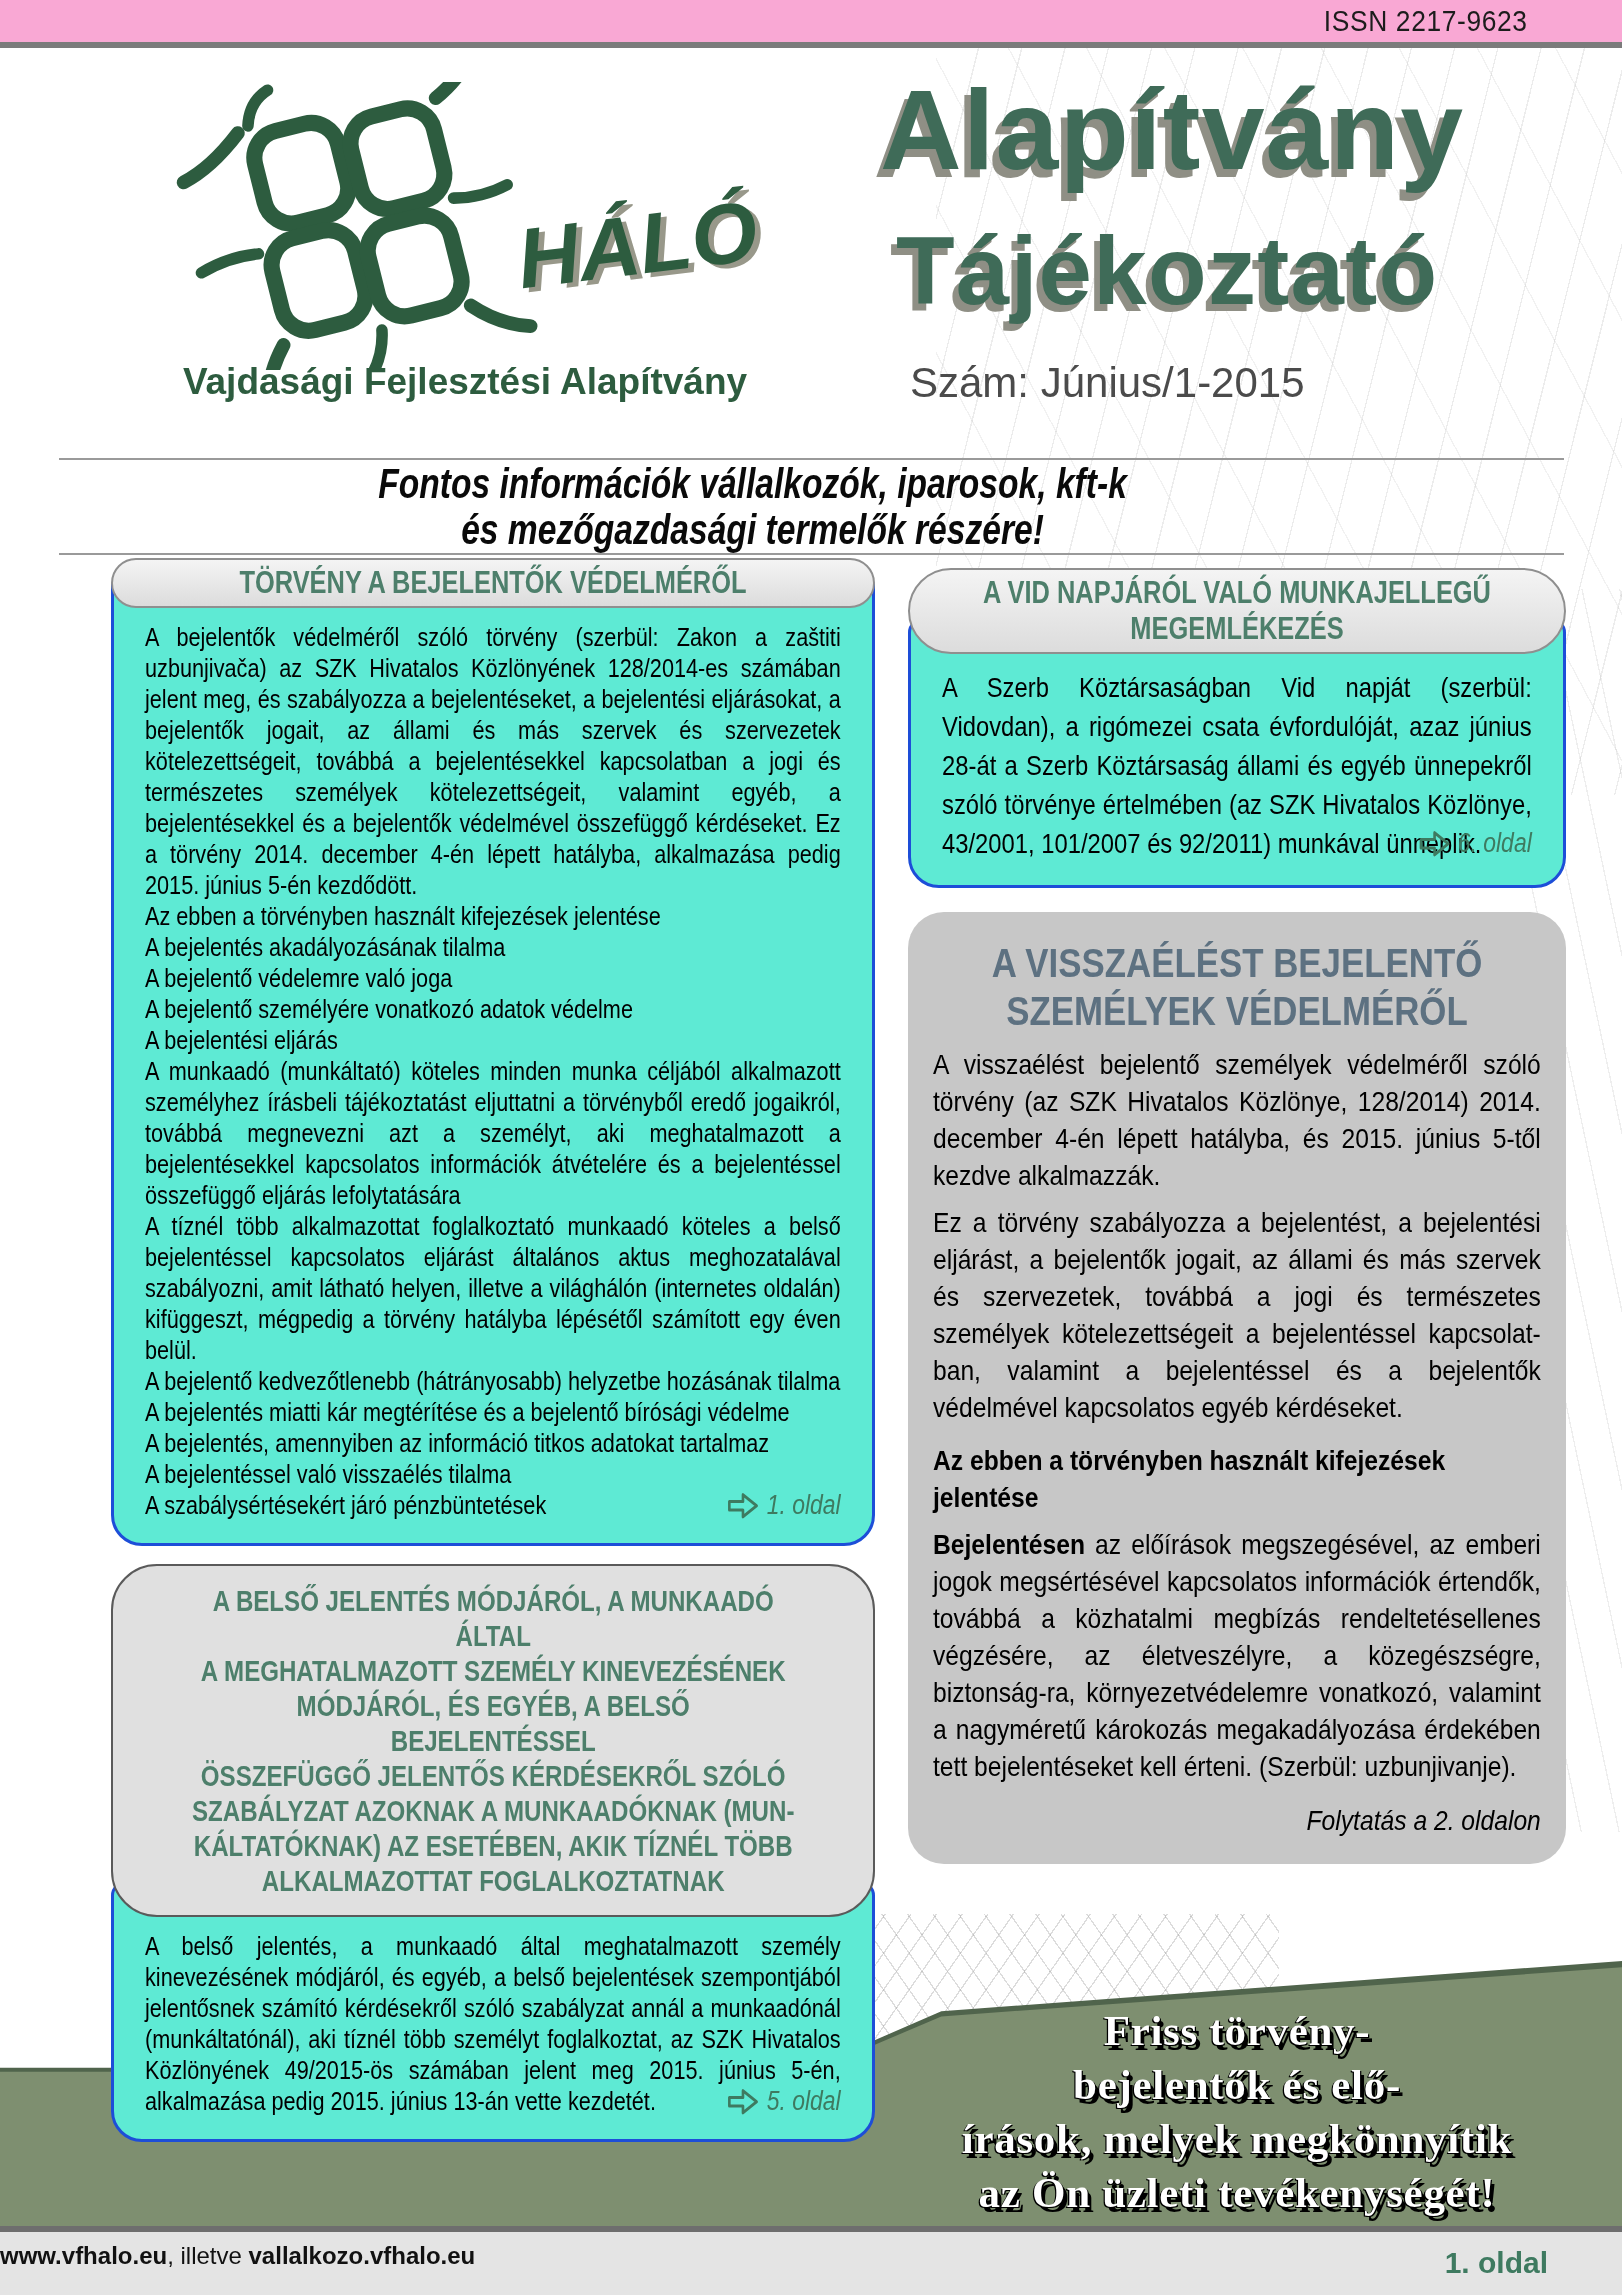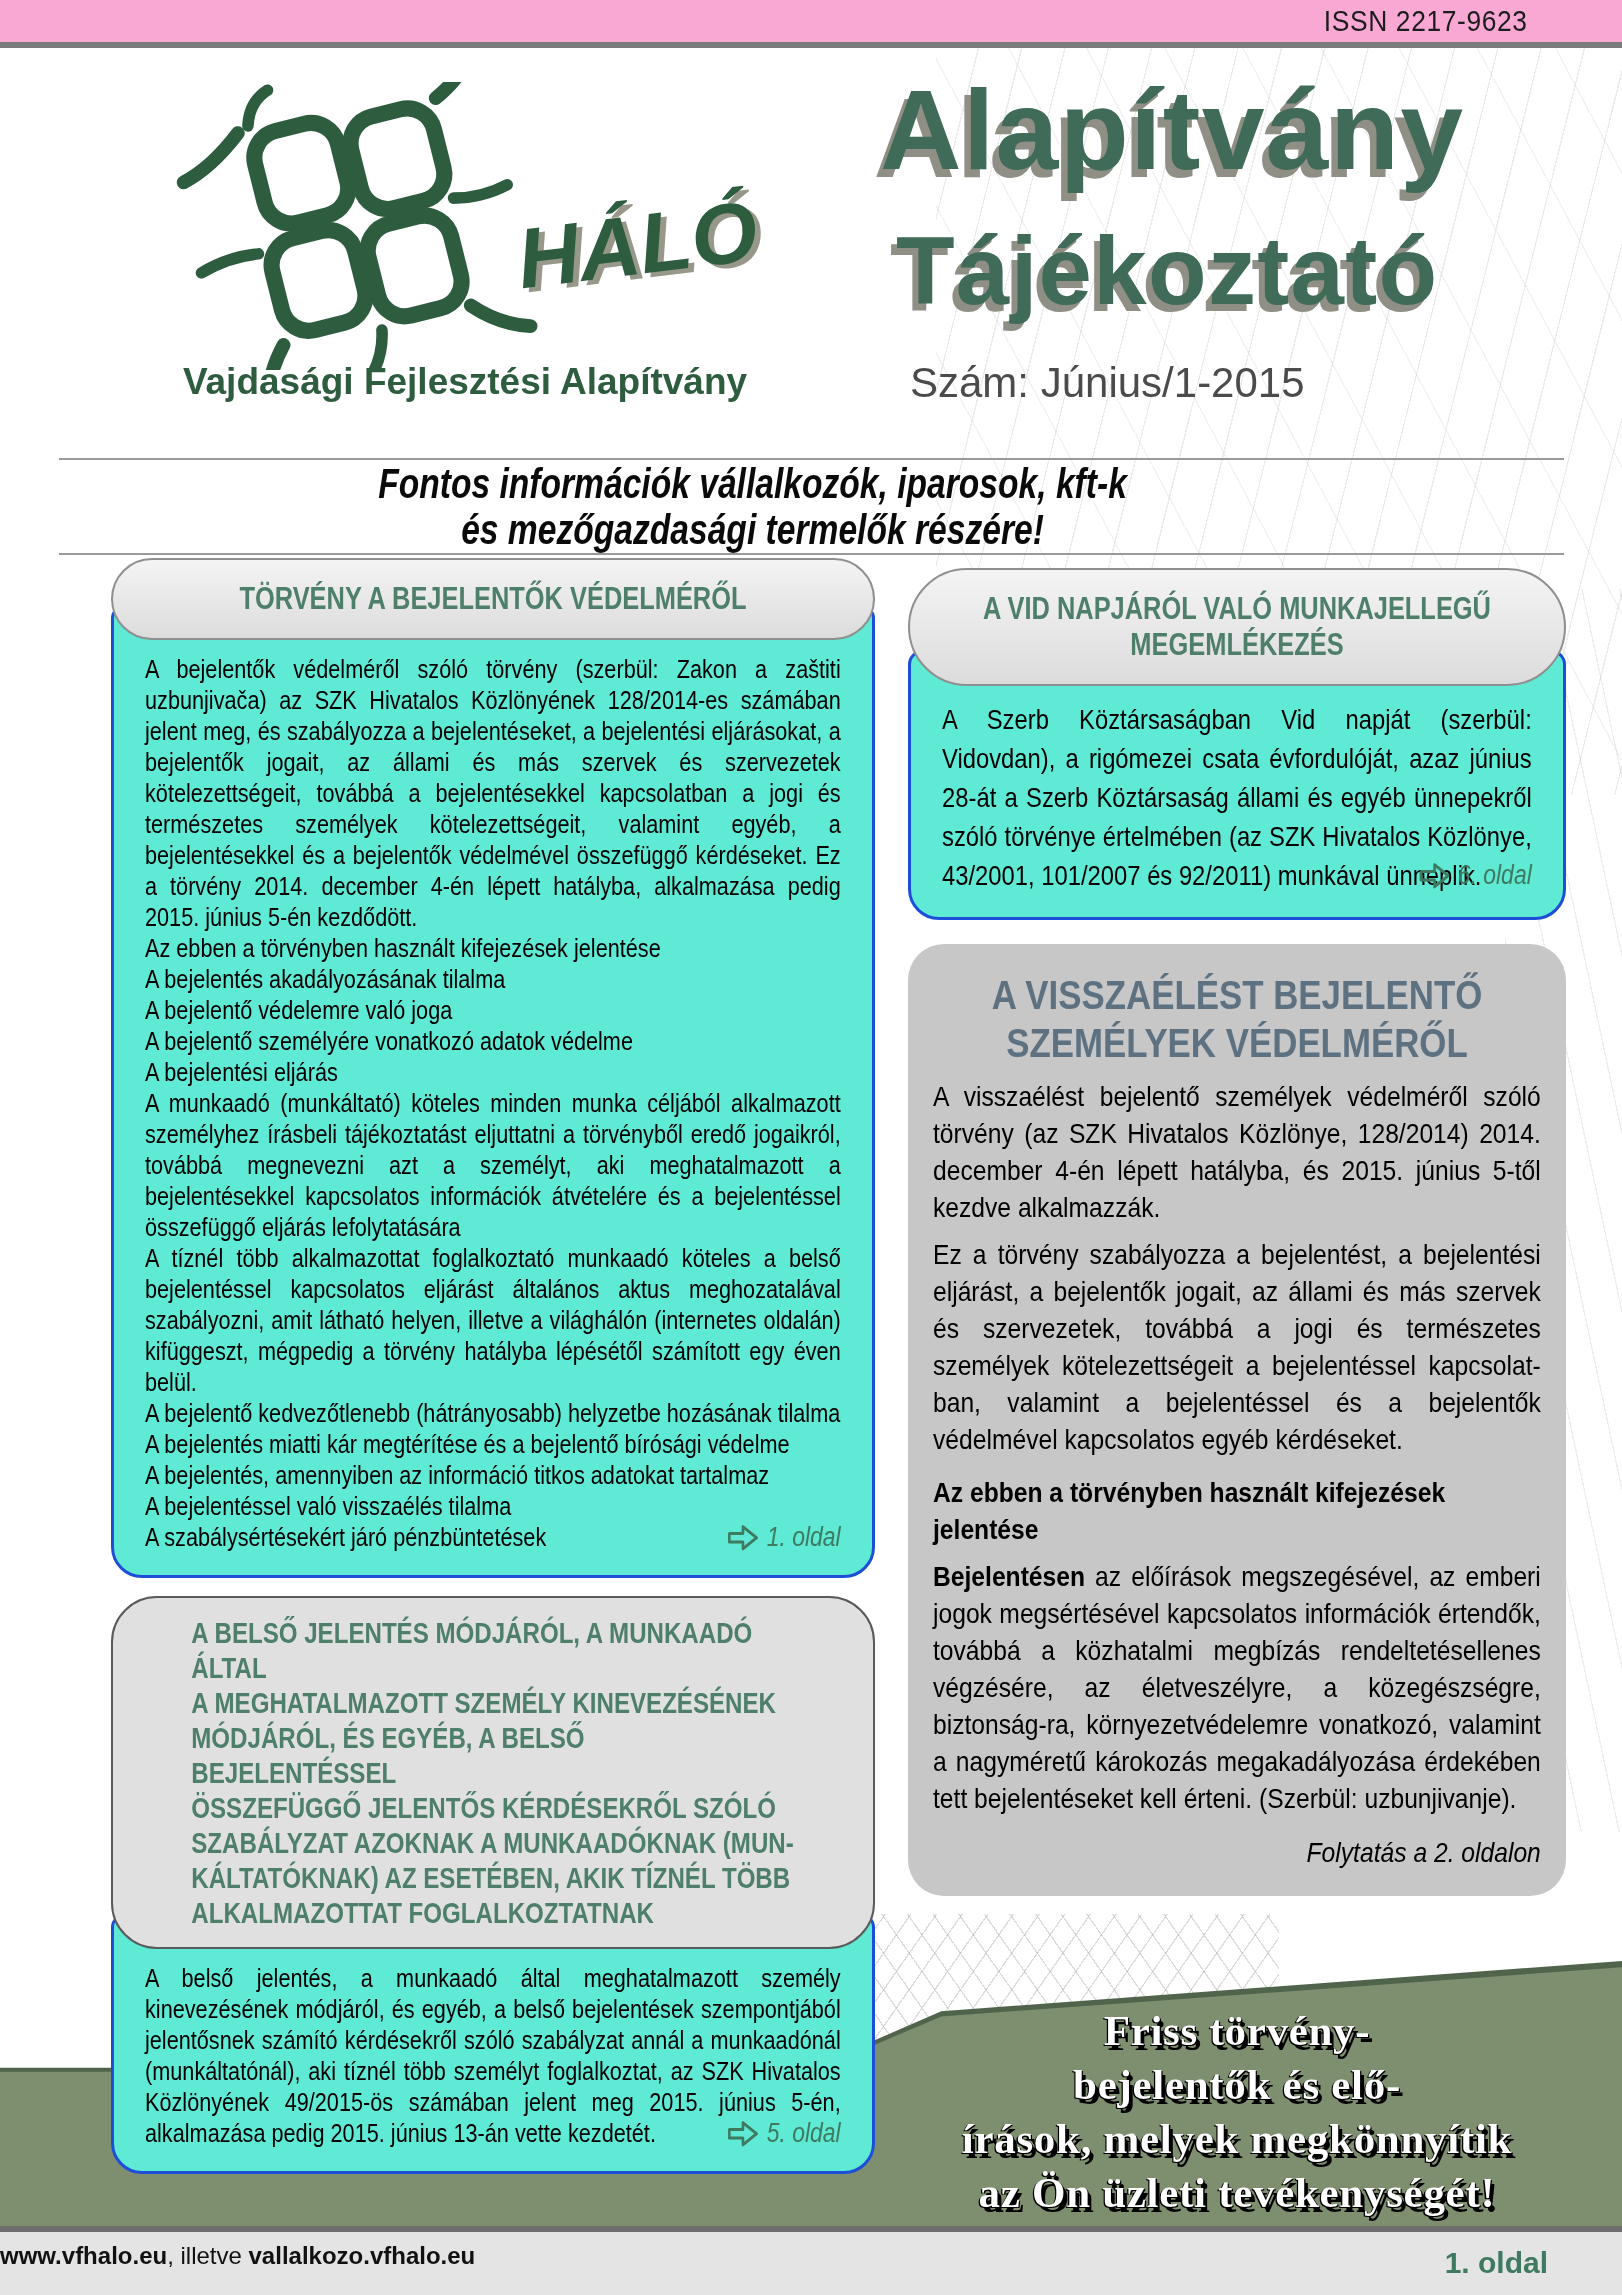--- a/index.html
+++ b/index.html
@@ -42,34 +42,34 @@
   .rule1{top:458px;} .rule2{top:553px;}
   .tagline{position:absolute;left:157px;top:461px;width:1191px;text-align:center;z-index:2;
            font-weight:bold;font-style:italic;color:#0a0a0a;}
   .tagline .tl{font-size:42px;line-height:46px;transform:scaleX(.8);transform-origin:50% 50%;}
 
   
   .col-left{position:absolute;left:111px;top:558px;width:764px;z-index:2;}
   .col-right{position:absolute;left:908px;top:568px;width:658px;z-index:2;}
 
   .pill{background:linear-gradient(#f4f4f4,#dcdcdc);border:2px solid #8f8f8f;border-radius:654px;
-        padding:21px 17px;text-align:center;position:relative;z-index:3;}
+        padding:5px 17px;text-align:center;position:relative;z-index:3;}
   .pill .t{font-weight:bold;color:#4d7f6b;font-size:31px;line-height:36px;
            transform:scaleX(.82);transform-origin:50% 50%;}
   .box{background:#5eead4;border:3px solid #1d4ed8;border-radius:14.4px 14.4px 31px 31px;
        margin-top:-36px;padding:47px 31px 22px;position:relative;z-index:2;}
   .sq{transform:scaleX(.85);transform-origin:0 0;width:117.6%;}
   .box p{margin:0;text-align:justify;font-size:25.5px;line-height:31px;}
   .refrow{display:flex;justify-content:flex-end;align-items:center;margin-top:-31px;height:31px;}
   .pageref{color:#3e7a60;font-style:italic;font-size:27px;font-weight:normal;display:flex;
            align-items:center;gap:9.2px;white-space:nowrap;}
   .arrow{width:37px;height:27.5px;display:block;}
 
   .greenblock{background:#e0e0e0;border:2px solid #5a5a5a;border-radius:46px;padding:17px 11.8px;
-              margin-top:18.3px;position:relative;z-index:3;}
+              margin-top:18.3px;text-align:center;position:relative;z-index:3;}
   .greenblock .line{font-weight:bold;color:#4d7f6b;font-size:29.4px;line-height:35px;
                     transform:scaleX(.82);transform-origin:50% 50%;}
 
   .boxr p{font-size:28px;line-height:39px;}
   .boxr .refrow{margin-top:-39px;height:39px;}
 
   .graybox{background:#c7c7c7;border-radius:36px;margin-top:23.6px;padding:27.5px 25px 25px;
            position:relative;z-index:2;}
   .graybox .gtitle{text-align:center;font-weight:bold;color:#5d7181;font-size:41px;line-height:48px;
                    transform:scaleX(.85);transform-origin:50% 50%;}

